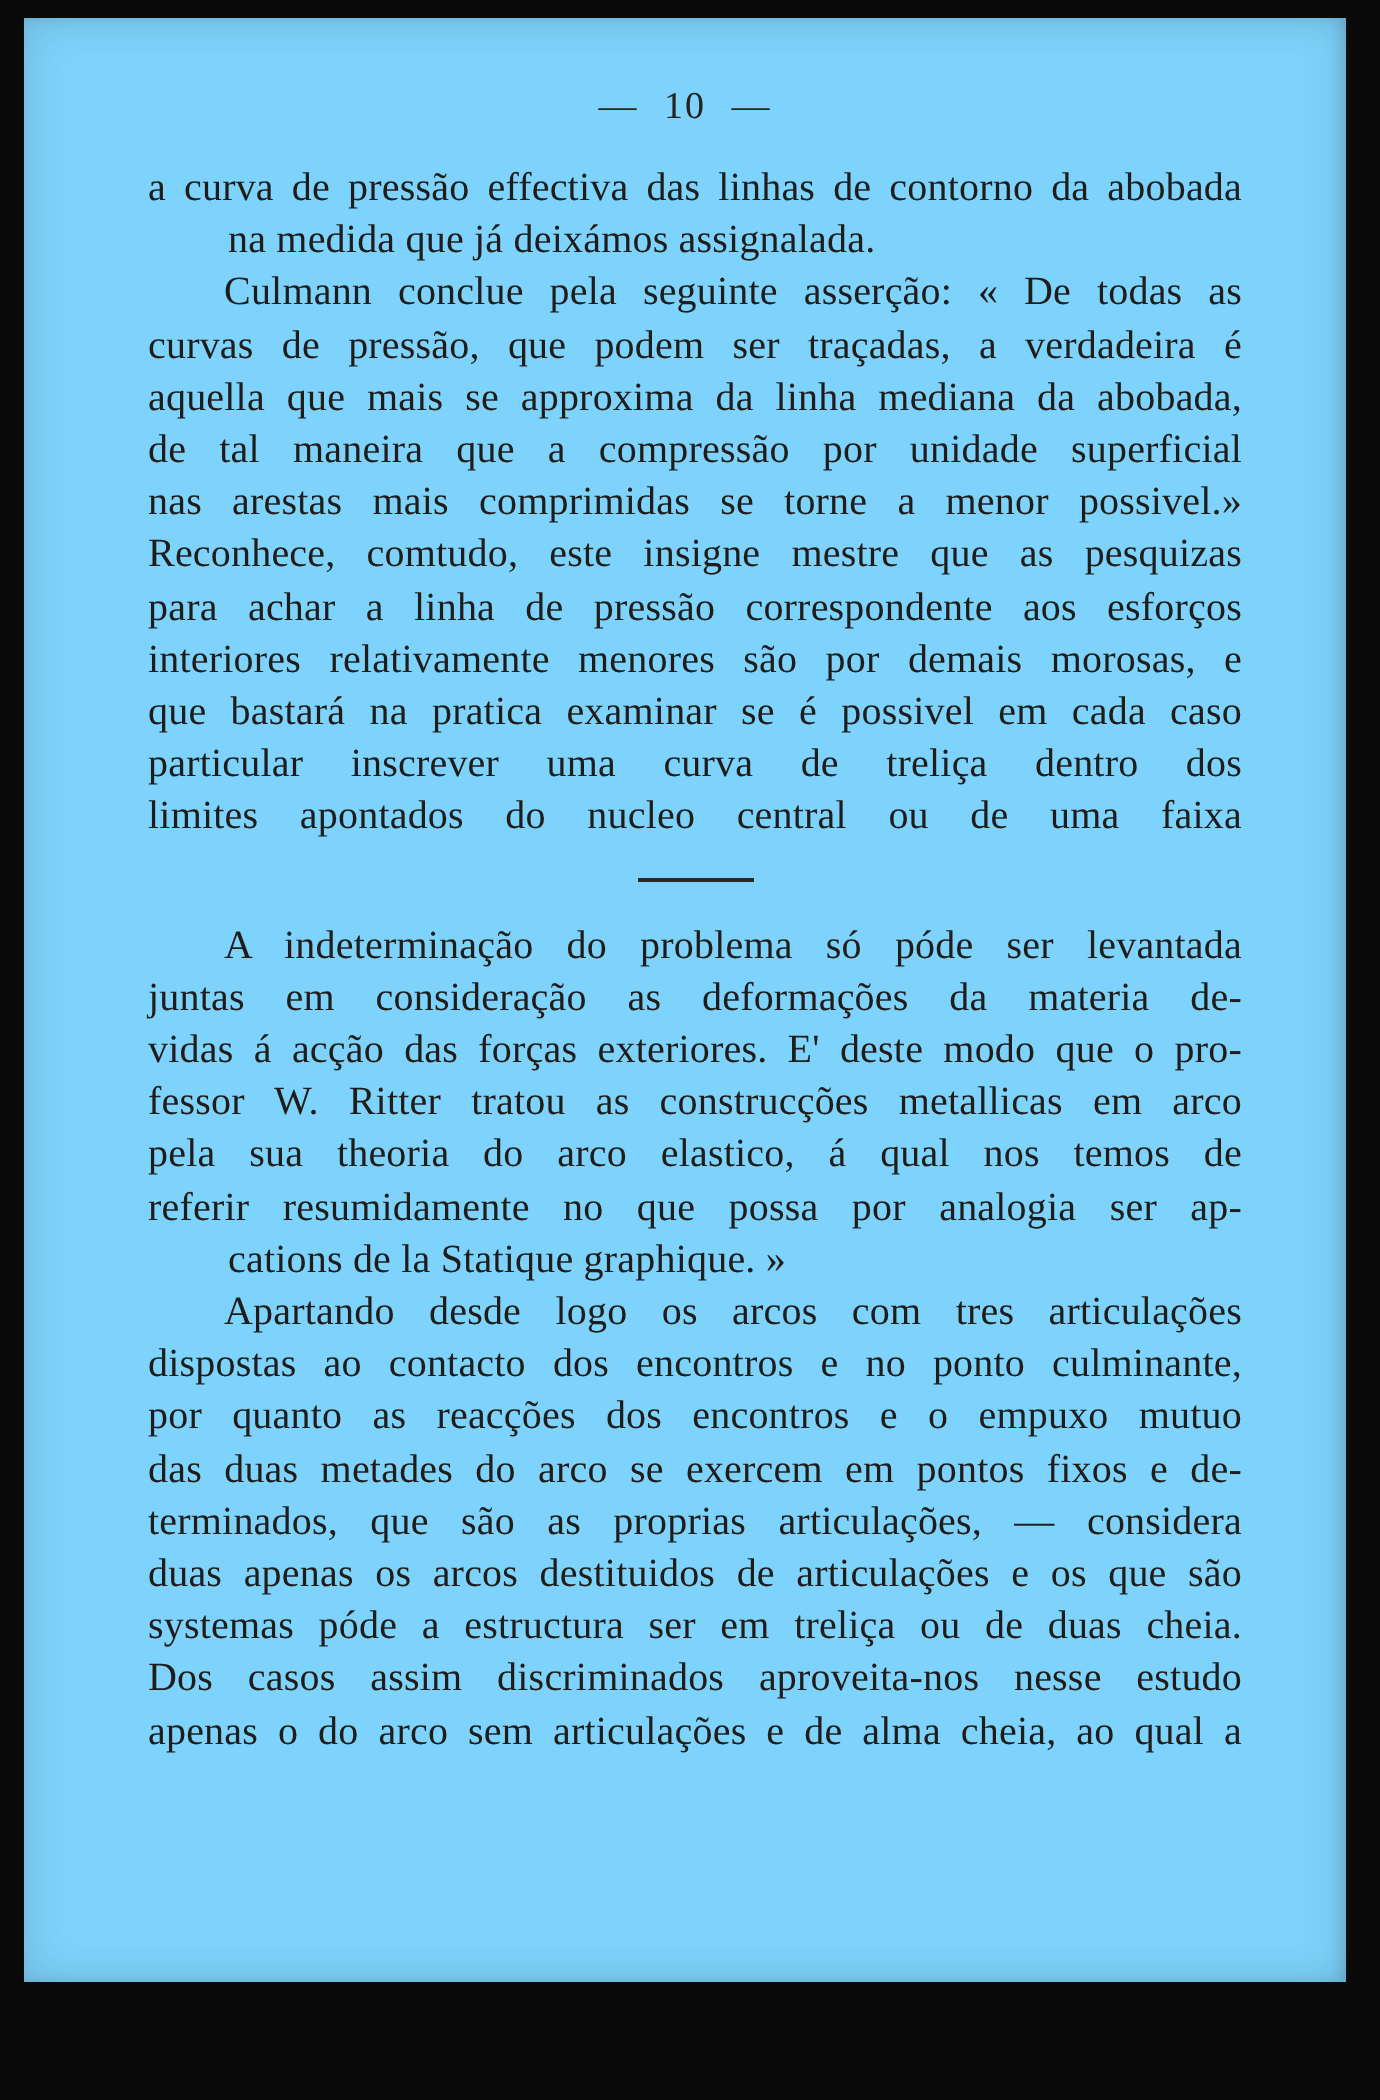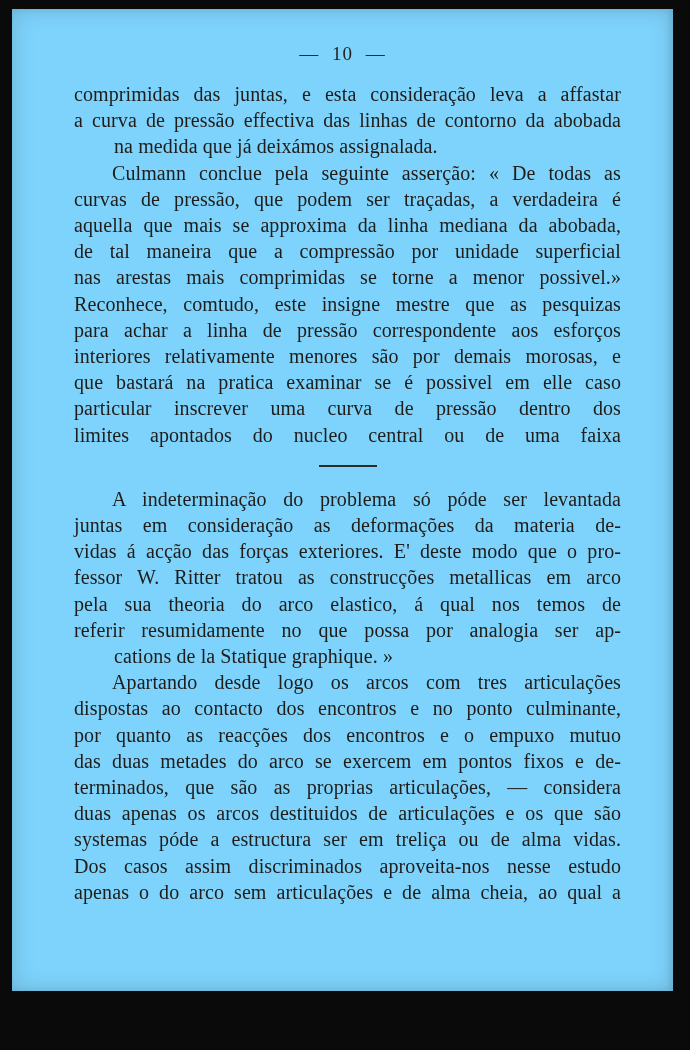--- a/index.html
+++ b/index.html
@@ -65,36 +65,35 @@
 <body>
 
 <div class="scan-frame">
   <div class="paper">
 
     <div class="page-number">— 10 —</div>
 
     <div class="text-column">
 
       <div>
-        <div class="line">comprimidas das juntas, e esta consideração leva a affastar</div>
         <div class="line">a curva de pressão effectiva das linhas de contorno da abobada</div>
         <div class="line lastline">na medida que já deixámos assignalada.</div>
       </div>
 
       <div>
         <div class="line firstline">Culmann conclue pela seguinte asserção: « De todas as</div>
         <div class="line">curvas de pressão, que podem ser traçadas, a verdadeira é</div>
         <div class="line">aquella que mais se approxima da linha mediana da abobada,</div>
         <div class="line">de tal maneira que a compressão por unidade superficial</div>
         <div class="line">nas arestas mais comprimidas se torne a menor possivel.»</div>
         <div class="line">Reconhece, comtudo, este insigne mestre que as pesquizas</div>
         <div class="line">para achar a linha de pressão correspondente aos esforços</div>
         <div class="line">interiores relativamente menores são por demais morosas, e</div>
-        <div class="line">que bastará na pratica examinar se é possivel em elle caso</div>
-        <div class="line">particular inscrever uma curva de pressão dentro dos</div>
+        <div class="line">que bastará na pratica examinar se é possivel em cada caso</div>
+        <div class="line">particular inscrever uma curva de treliça dentro dos</div>
         <div class="line">limites apontados do nucleo central ou de uma faixa</div>
       </div>
 
       <div class="divider"></div>
 
       <div>
         <div class="line firstline">A indeterminação do problema só póde ser levantada</div>
         <div class="line">juntas em consideração as deformações da materia de-</div>
         <div class="line">vidas á acção das forças exteriores. E' deste modo que o pro-</div>
         <div class="line">fessor W. Ritter tratou as construcções metallicas em arco</div>
@@ -103,20 +102,20 @@
         <div class="line lastline">cations de la Statique graphique. »</div>
       </div>
 
       <div>
         <div class="line firstline">Apartando desde logo os arcos com tres articulações</div>
         <div class="line">dispostas ao contacto dos encontros e no ponto culminante,</div>
         <div class="line">por quanto as reacções dos encontros e o empuxo mutuo</div>
         <div class="line">das duas metades do arco se exercem em pontos fixos e de-</div>
         <div class="line">terminados, que são as proprias articulações, — considera</div>
         <div class="line">duas apenas os arcos destituidos de articulações e os que são</div>
-        <div class="line">systemas póde a estructura ser em treliça ou de alma vidas.</div>
+        <div class="line">systemas póde a estructura ser em treliça ou de duas cheia.</div>
         <div class="line">Dos casos assim discriminados aproveita-nos nesse estudo</div>
         <div class="line">apenas o do arco sem articulações e de alma cheia, ao qual a</div>
       </div>
 
     </div>
   </div>
 </div>
 
 </body></html>

